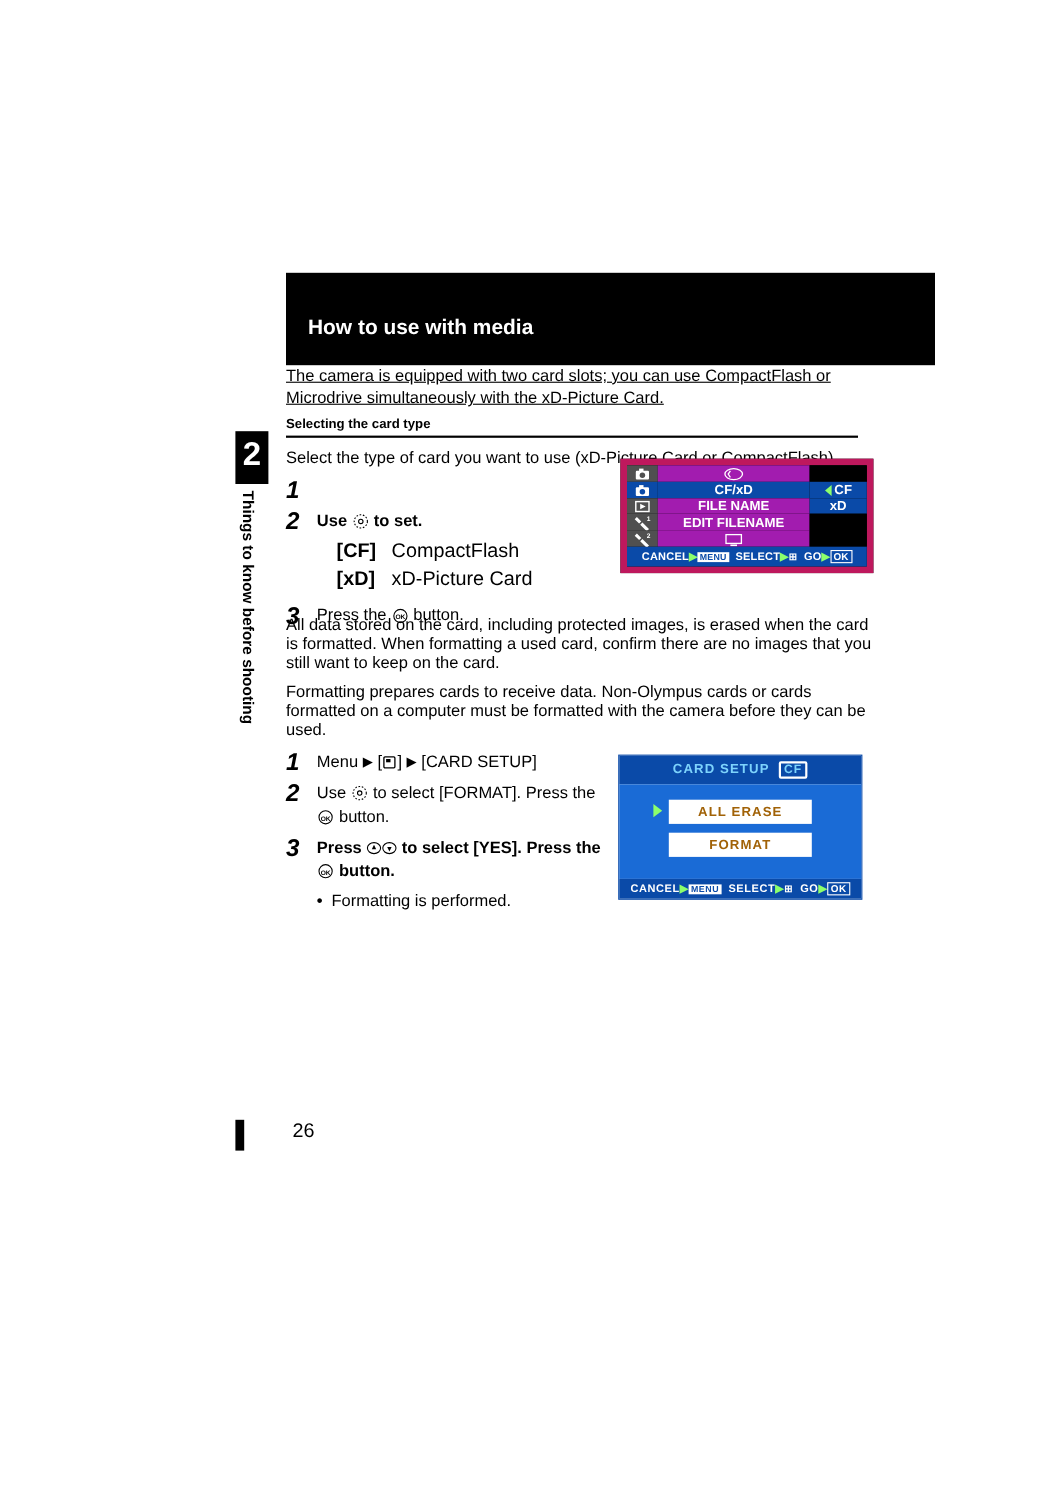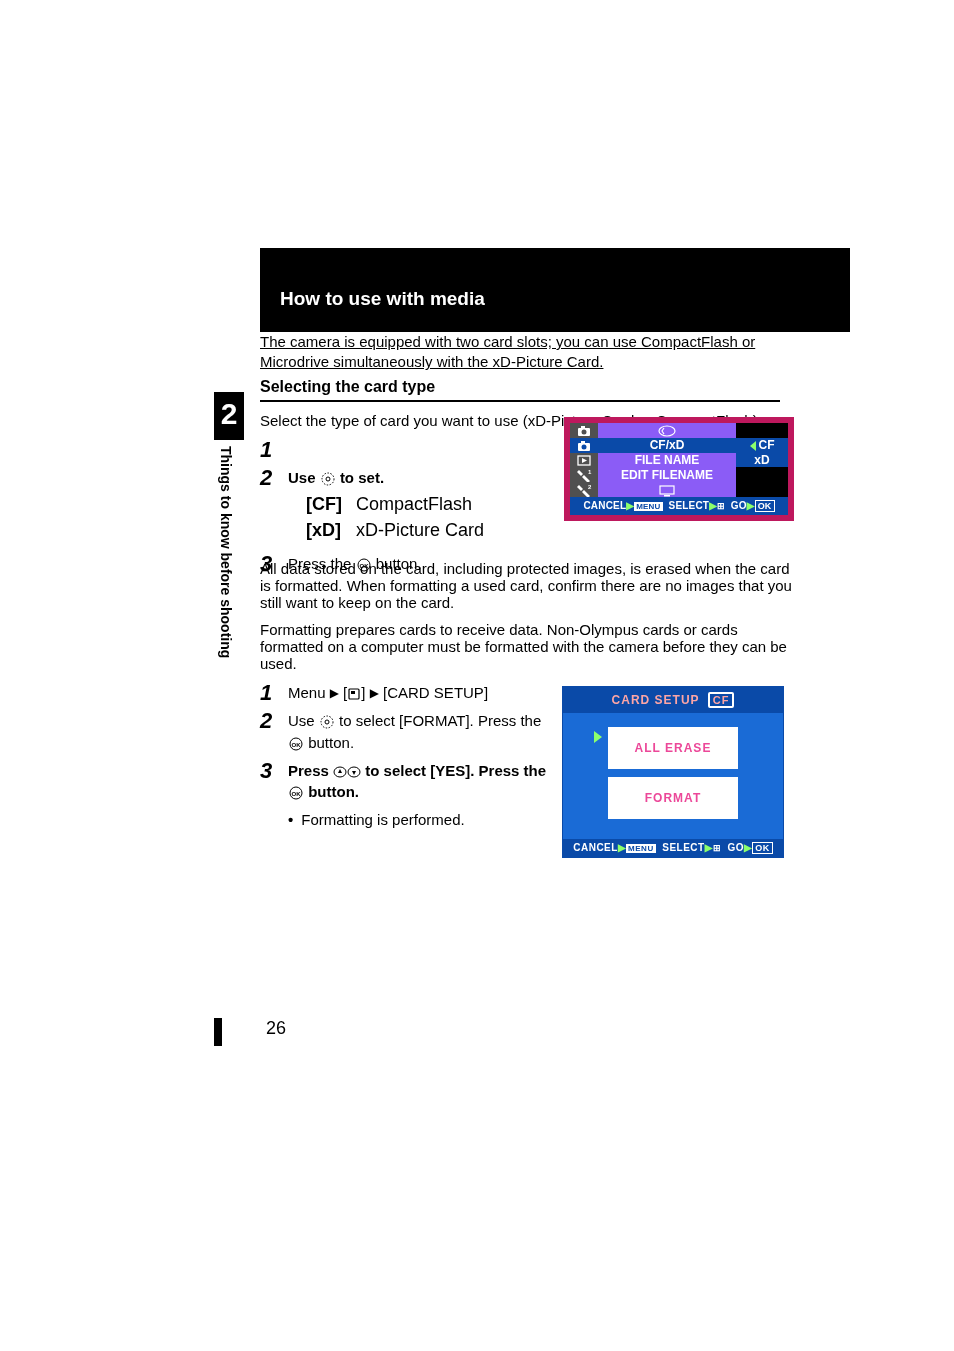--- a/index.html
+++ b/index.html
@@ -32,21 +32,21 @@
   .intro {
     position: absolute;
     left: 260px;
     top: 332px;
     width: 540px;
     line-height: 1.35;
     text-decoration: underline;
   }
   .subhead {
     font-weight: bold;
-    font-size: 16px;
+    font-size: 12px;
     border-bottom: 2px solid #000;
     padding-bottom: 4px;
     margin-bottom: 10px;
     width: 520px;
   }
   .subintro {
     margin-bottom: 10px;
   }
   .tab-num {
     position: absolute;
@@ -132,42 +132,42 @@
     background:#000;
     color:#fff;
     font-size:12px;
     font-weight:bold;
     border:6px solid #be185d;
   }
   .menu1 table { border-collapse: collapse; width:100%; }
   .menu1 td { padding:0; }
   .m1-side { width:28px; background:#505050; text-align:center; padding:4px 0; }
   .m1-side.sel { background:#0a4aa8; }
-  .m1-mid { background:#8b5cf6; text-align:center; padding:4px 4px; }
+  .m1-mid { background:#a21caf; text-align:center; padding:4px 4px; }
   .m1-mid.sel { background:#0a4aa8; color:#fff; }
   .m1-right { width:52px; background:#0a4aa8; text-align:center; color:#fff; padding:4px 4px; }
   .m1-right.dim { background:#000; }
   .m1-footer { background:#0a4aa8; color:#fff; font-size:10px; text-align:center; padding:3px 2px; letter-spacing:0.2px; }
   .tri-l { display:inline-block; width:0;height:0;border-top:5px solid transparent;border-bottom:5px solid transparent;border-right:6px solid #8cff6c; margin-right:3px; vertical-align:middle;}
   .m1-icon { width:16px;height:14px; display:inline-block; }
 
   
   .menu2 {
     position: absolute;
     left: 562px;
     top: 686px;
     width: 220px;
     font-size:12px;
     font-weight:bold;
     text-align:center;
     border:1px solid #0a4aa8;
   }
-  .m2-title { background:#0a4aa8; color:#fca5a5; padding:5px 4px; letter-spacing:1px; }
+  .m2-title { background:#0a4aa8; color:#7dd3fc; padding:5px 4px; letter-spacing:1px; }
   .m2-body { background:#1a6bd6; padding:14px 0 12px 0; }
-  .m2-btn { display:block; width:130px; margin:0 auto 8px auto; background:#fff; color:#ec4899; padding:14px 0; letter-spacing:1px; }
+  .m2-btn { display:block; width:130px; margin:0 auto 8px auto; background:#fff; color:#a16207; padding:4px 0; letter-spacing:1px; }
   .m2-btn.sel { position:relative; }
   .m2-btn.sel:before { content:""; position:absolute; left:-14px; top:4px; width:0;height:0;border-top:6px solid transparent;border-bottom:6px solid transparent;border-left:8px solid #8cff6c; }
   .m2-footer { background:#0a4aa8; color:#fff; font-size:10px; padding:3px 2px; letter-spacing:0.5px; }
   .cf-tag { display:inline-block; border:2px solid #fff; padding:0 3px; margin-left:4px; border-radius:2px; font-size:11px;}
   .m2-arrow { color:#8cff6c; }
   .ok-box { display:inline-block; border:1px solid #fff; padding:0 2px; font-size:9px;}
 </style>
 </head>
 <body>
 

